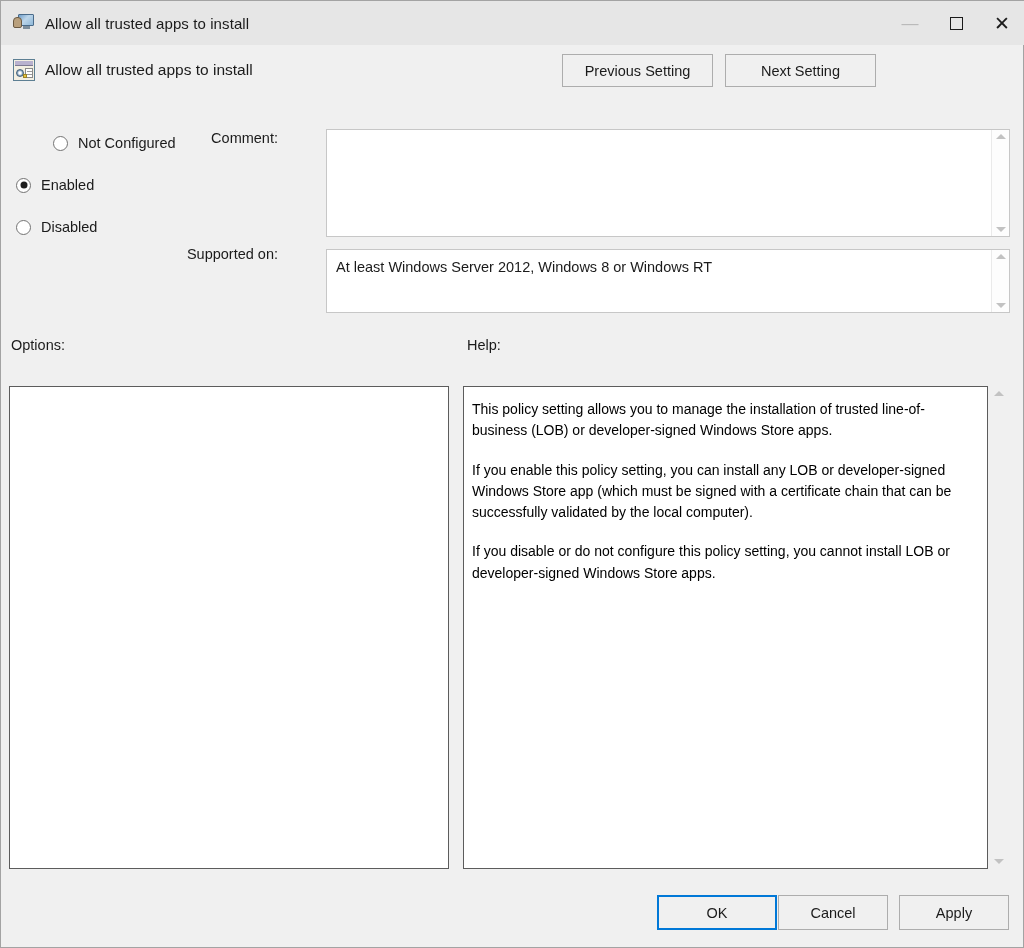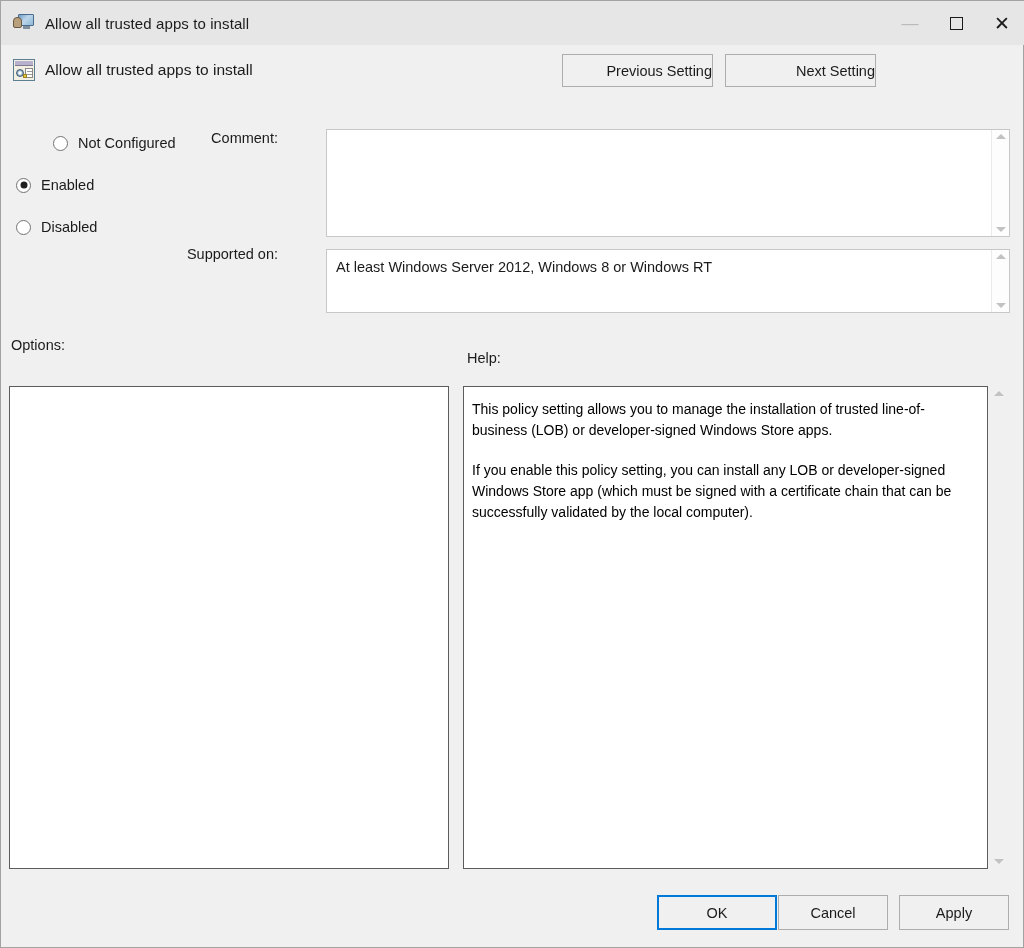--- a/index.html
+++ b/index.html
@@ -140,21 +140,20 @@
     position: absolute;
     top: 9px;
     height: 33px;
     background: #f0f0f0;
     border: 1px solid #adadad;
     font-family: "Liberation Sans", sans-serif;
     font-size: 14.5px;
     color: #1b1b1b;
     padding: 0;
     cursor: default;
-    text-align: right;
   }
   .nav-prev { left: 561px; width: 151px; }
   .nav-next { left: 724px; width: 151px; }
 
   
   .radio-group { position: absolute; left: 0; top: 108px; }
   .radio-row {
     position: absolute;
     left: 15px;
     display: flex;
@@ -230,21 +229,21 @@
   .chev.up   { border-bottom: 5px solid #c2c2c2; }
   .chev.down { border-top: 5px solid #c2c2c2; }
 
   
   .sec-label {
     position: absolute;
     font-size: 14.5px;
     color: #1b1b1b;
   }
   .lbl-options { left: 10px; top: 336px; }
-  .lbl-help { left: 466px; top: 336px; margin-top: 13px; }
+  .lbl-help { left: 466px; top: 336px; }
 
   
   .panel-options {
     position: absolute;
     left: 8px; top: 385px;
     width: 440px; height: 483px;
     background: #ffffff;
     border: 1px solid #5c5c5c;
   }
   .panel-help-wrap {
@@ -371,20 +370,21 @@
 
   <div class="sec-label lbl-options">Options:</div>
   <div class="sec-label lbl-help">Help:</div>
 
   <div class="panel-options"></div>
 
   <div class="panel-help-wrap">
     <div class="panel-help">
       <p class="help-para">This policy setting allows you to manage the installation of trusted line-of-business (LOB) or developer-signed Windows Store apps.</p>
       <p class="help-para">If you enable this policy setting, you can install any LOB or developer-signed Windows Store app (which must be signed with a certificate chain that can be successfully validated by the local computer).</p>
+      <p class="help-para">If you disable or do not configure this policy setting, you cannot install LOB or developer-signed Windows Store apps.</p>
     </div>
     <div class="help-scroll">
       <span class="chev up"></span>
       <span class="chev down"></span>
     </div>
   </div>
 
   <button class="footer-btn btn-ok">OK</button>
   <button class="footer-btn btn-cancel">Cancel</button>
   <button class="footer-btn btn-apply">Apply</button>

